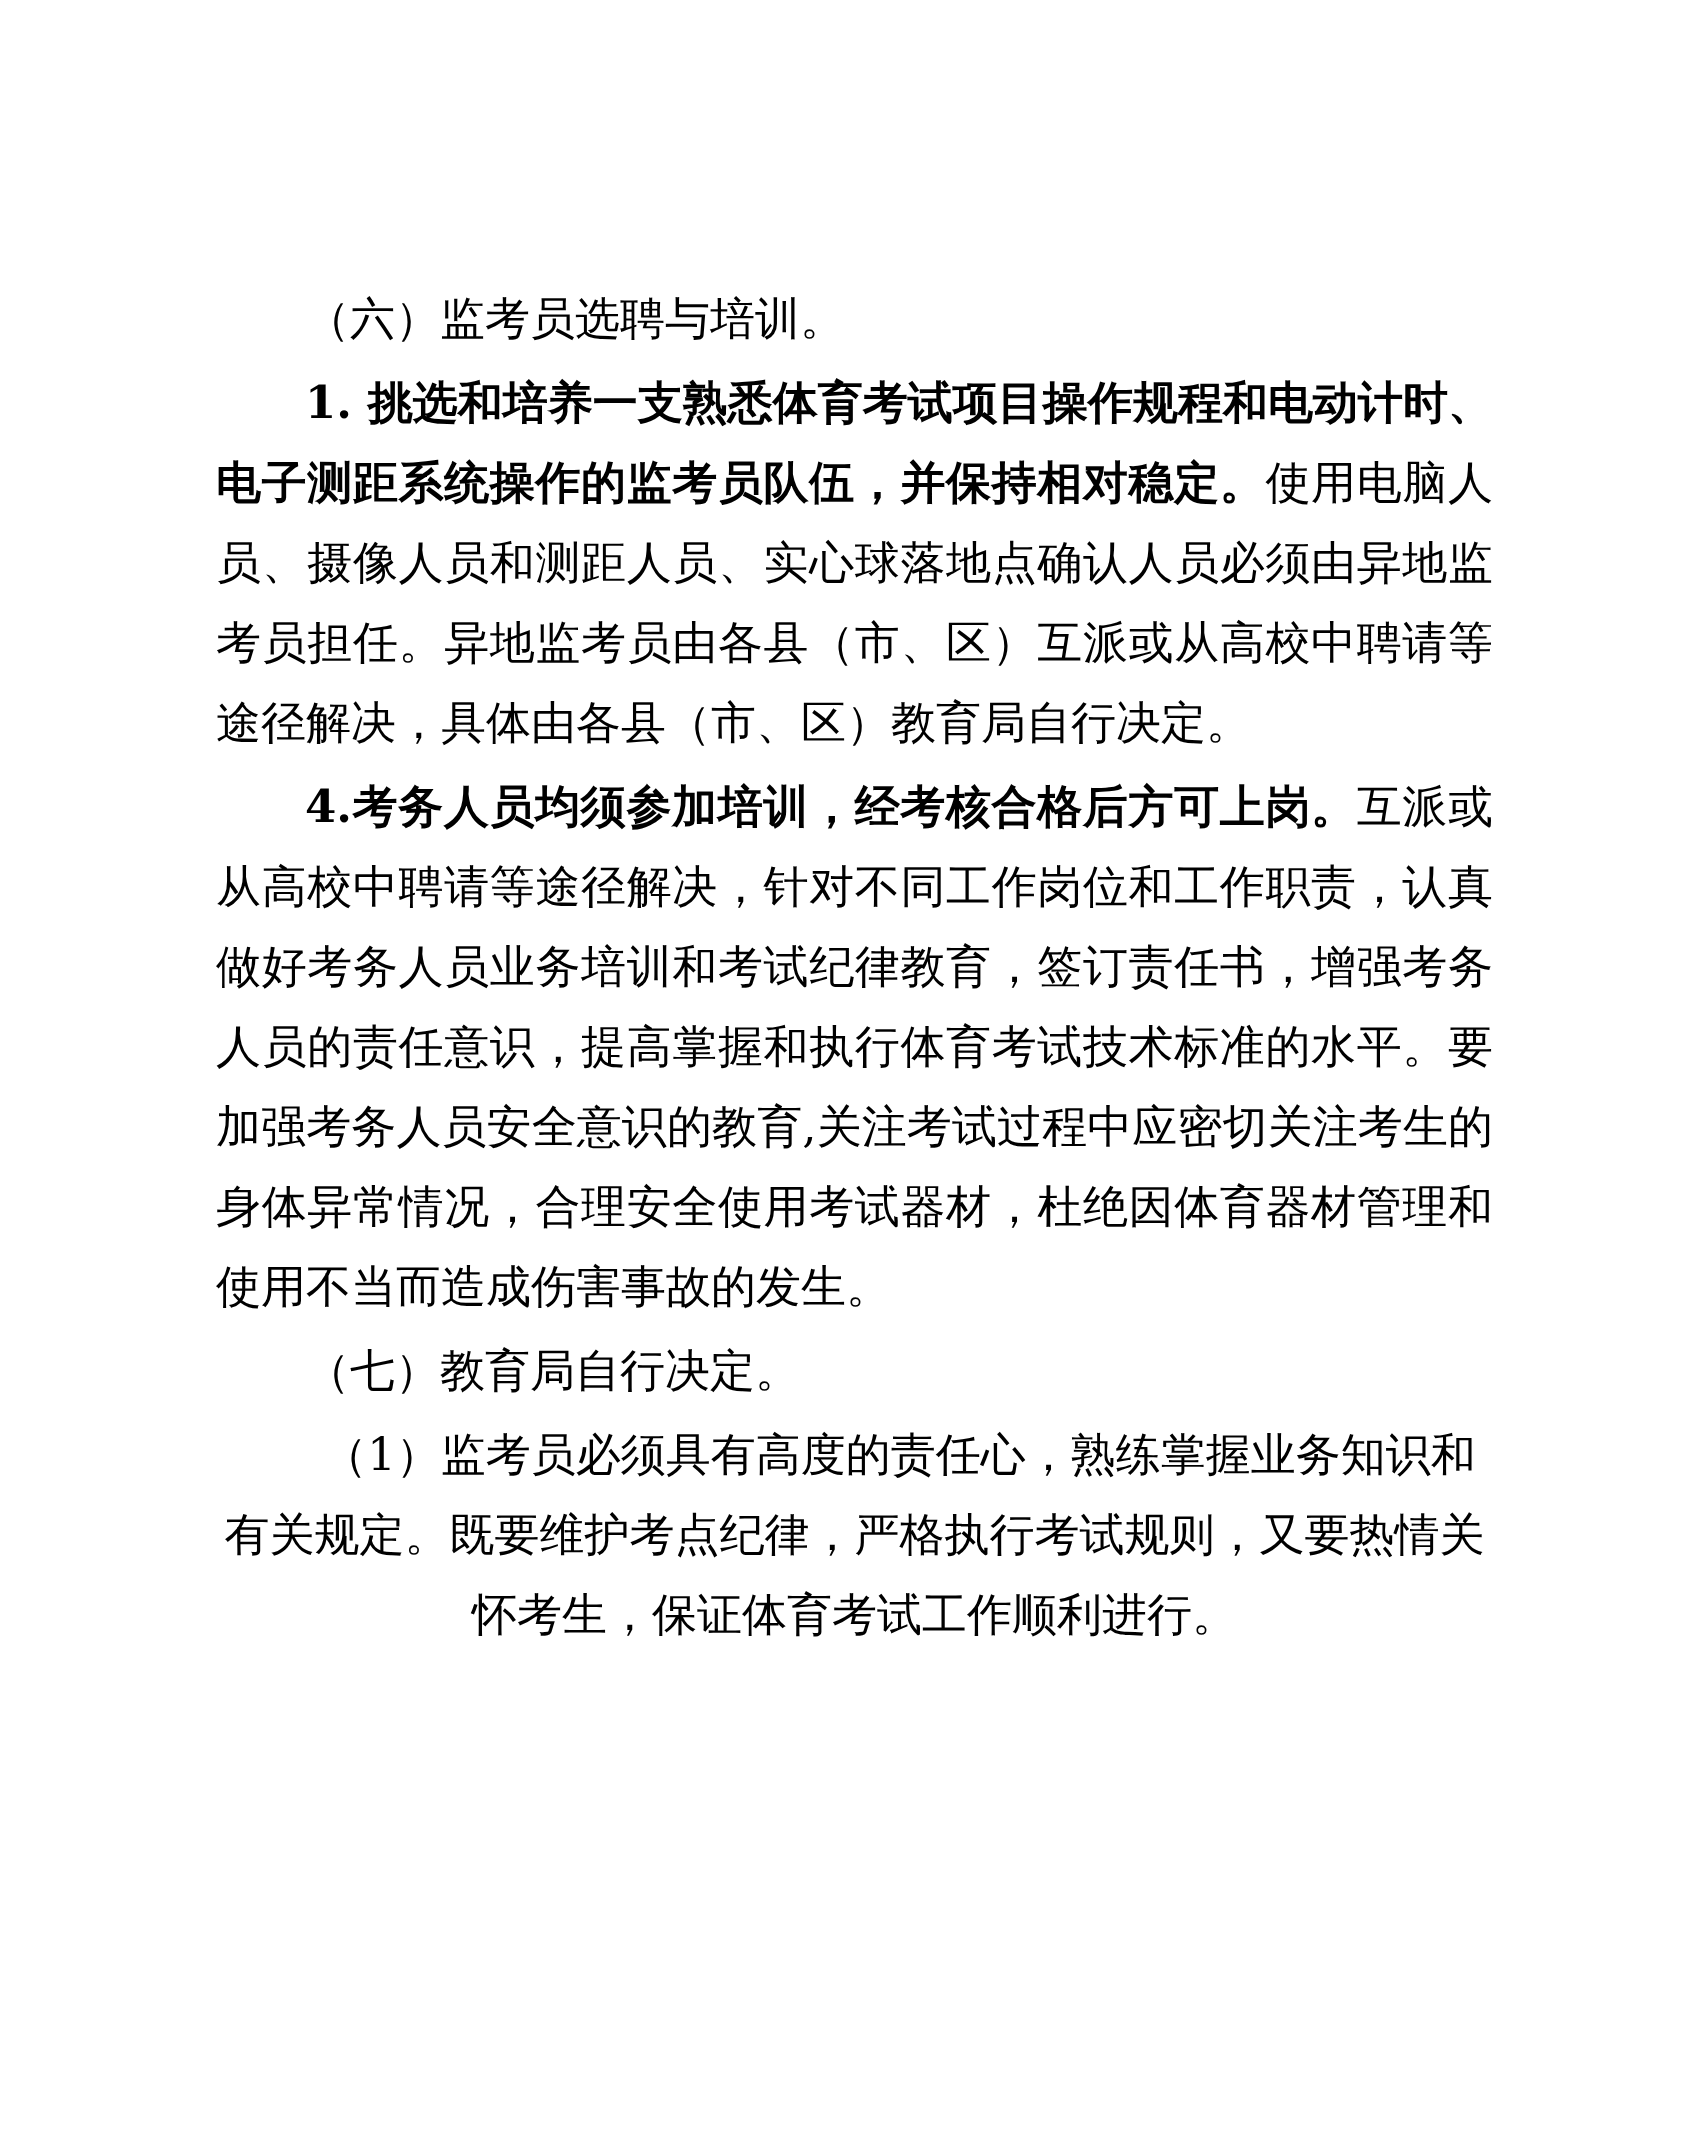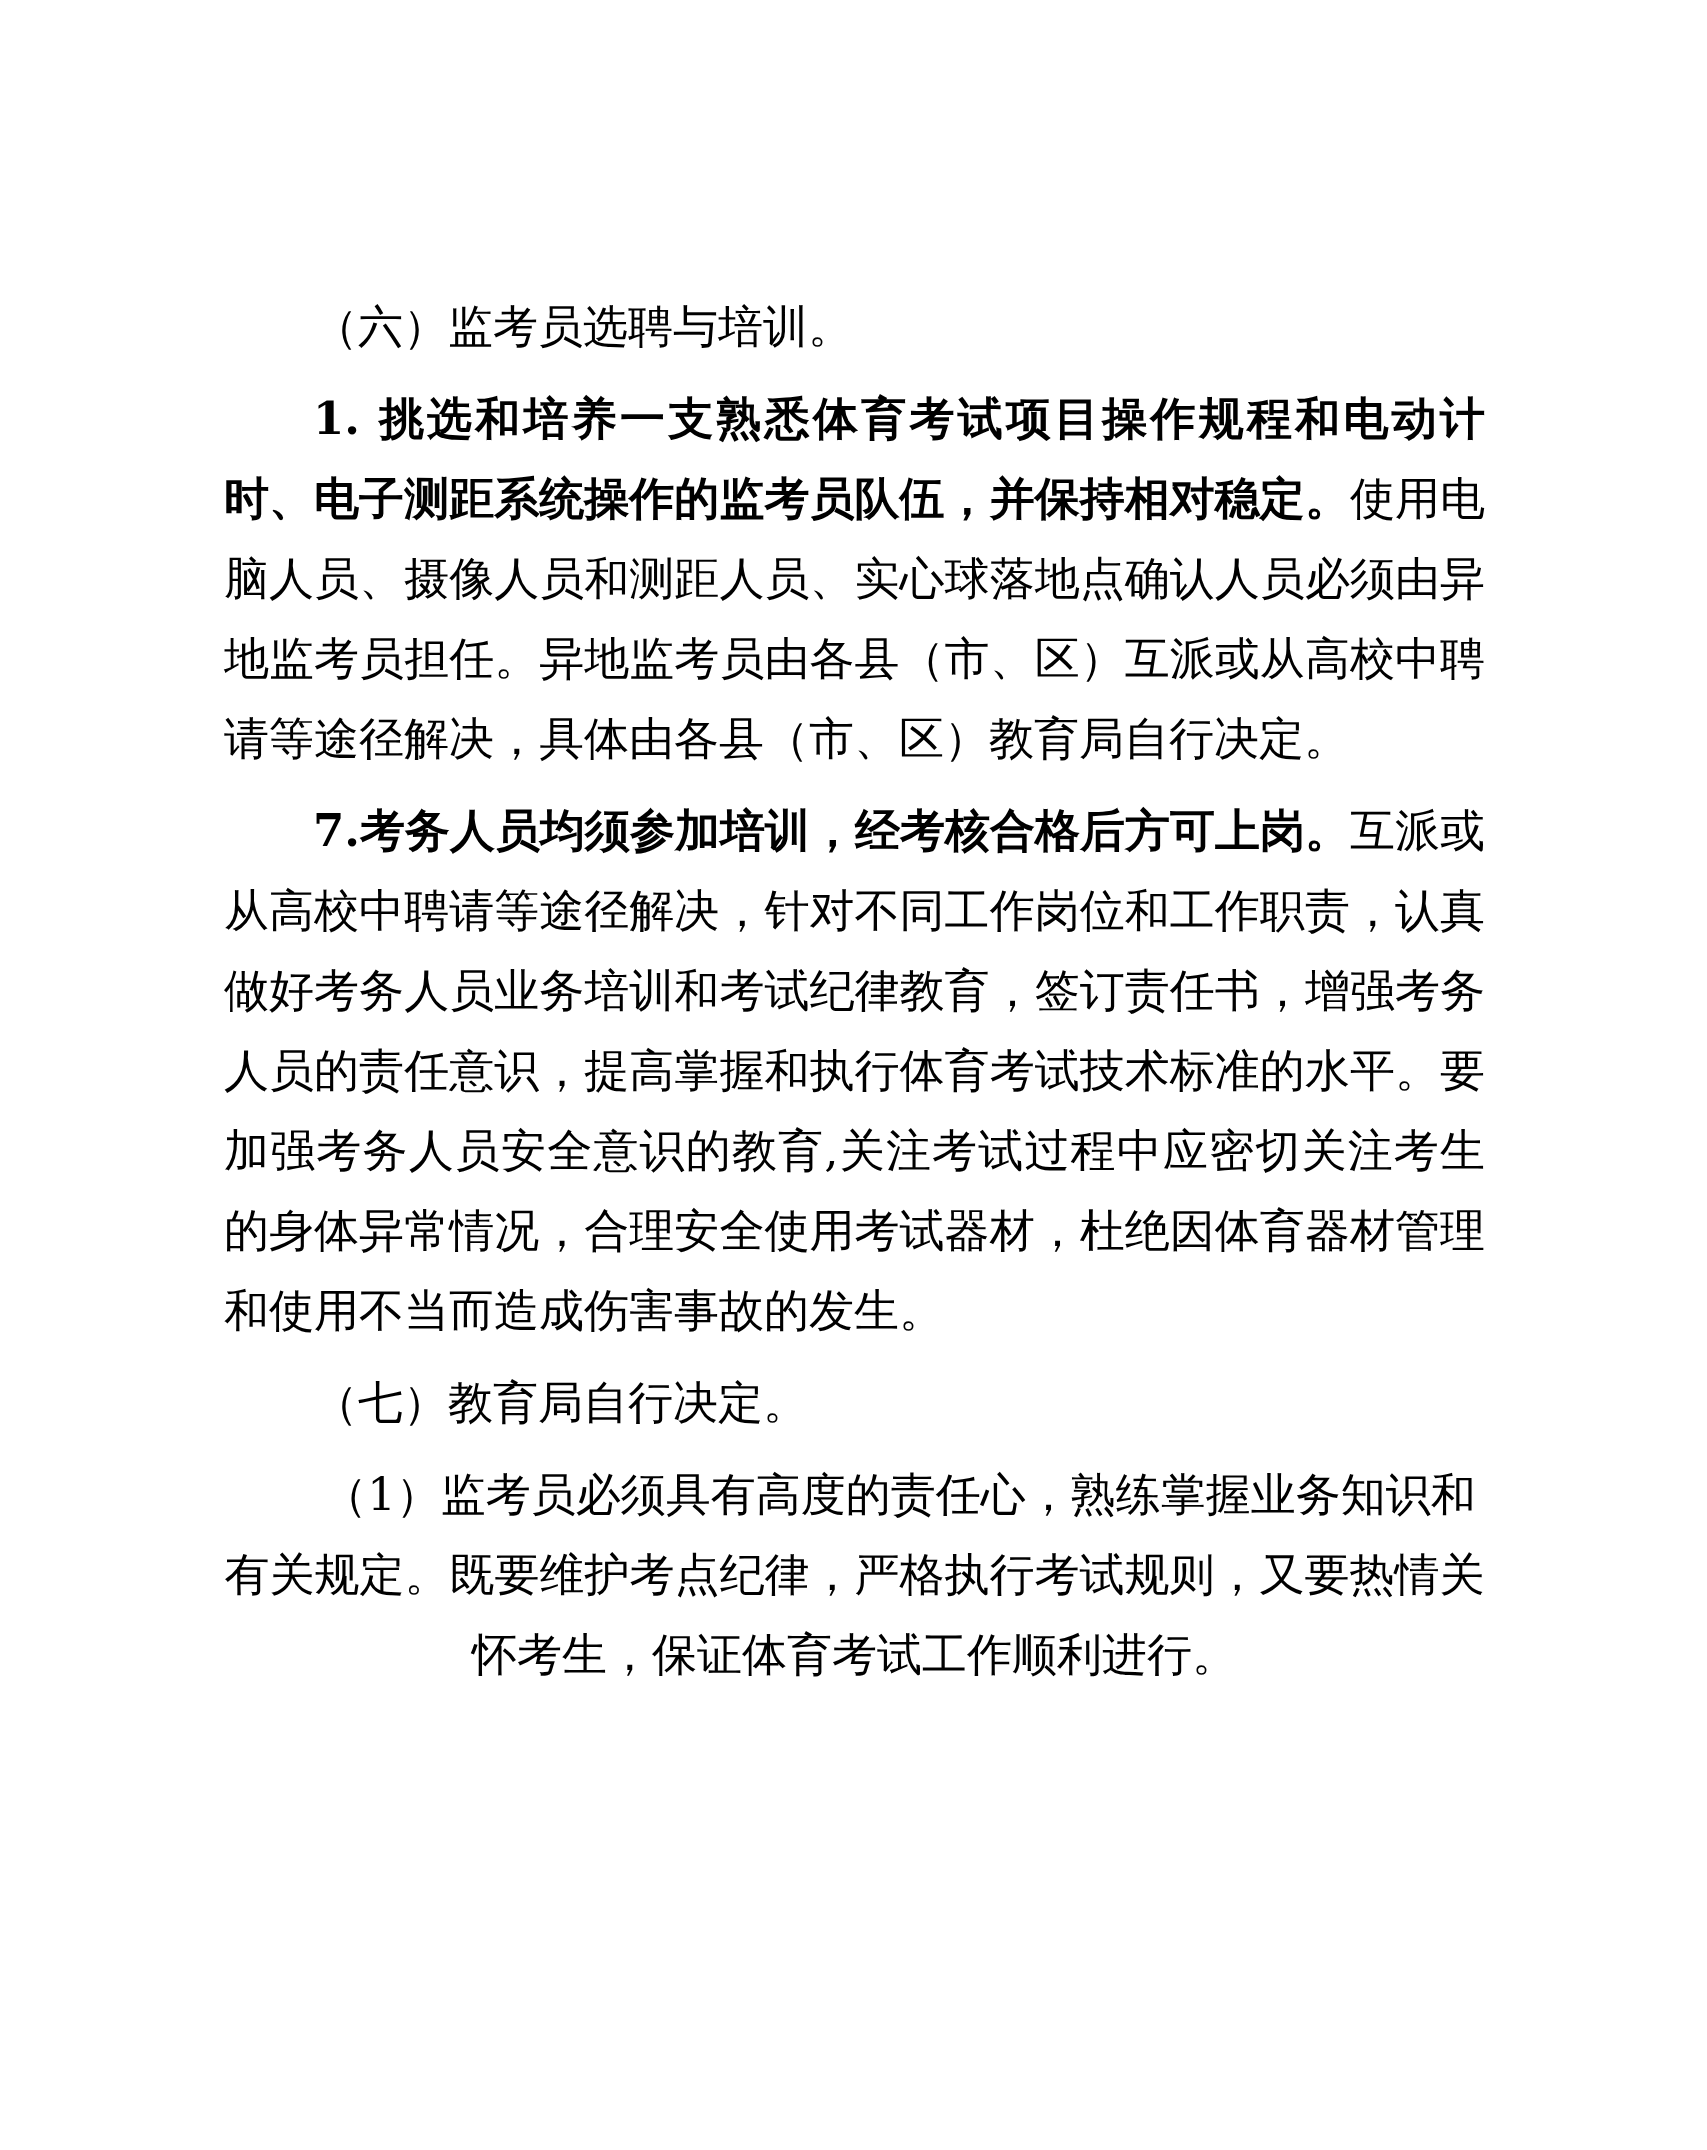--- a/index.html
+++ b/index.html
@@ -17,21 +17,21 @@
     color: #000000;
     overflow: hidden;
   }
   .content {
     position: absolute;
     left: 212px;
     top: 275px;
     width: 1285px;
   }
   p.para {
-    margin: 12px;
+    margin: 4px;
     font-size: 45px;
     line-height: 80px;
     text-align: justify;
     text-justify: inter-character;
     text-indent: 89px;
     letter-spacing: 0;
     word-spacing: 0;
     font-weight: normal;
   }
   p.para:last-child { text-align: center; }
@@ -40,19 +40,19 @@
   }
 </style>
 </head>
 <body>
 
 <div class="page">
 
   <div class="content" id="body-root">
       <p class="para"><span>（六）监考员选聘与培训。</span></p>
       <p class="para"><span class="b">1.</span><span class="b"> 挑选和培养一支熟悉体育考试项目操作规程和电动计时、电子测距系统操作的监考员队伍，并保持相对稳定。</span><span>使用电脑人员、摄像人员和测距人员、实心球落地点确认人员必须由异地监考员担任。异地监考员由各县（市、区）互派或从高校中聘请等途径解决，具体由各县（市、区）教育局自行决定。</span></p>
-      <p class="para"><span class="b">7.考务人员均须参加培训，经考核合格后方可上岗。</span><span>互派或从高校中聘请等途径解决，针对不同工作岗位和工作职责，认真做好考务人员业务培训和考试纪律教育，签订责任书，增强考务人员的责任意识，提高掌握和执行体育考试技术标准的水平。要加强考务人员安全意识的教育,关注考试过程中应密切关注考生的身体异常情况，合理安全使用考试器材，杜绝因体育器材管理和使用不当而造成伤害事故的发生。</span></p>
+      <p class="para"><span class="b">4.考务人员均须参加培训，经考核合格后方可上岗。</span><span>互派或从高校中聘请等途径解决，针对不同工作岗位和工作职责，认真做好考务人员业务培训和考试纪律教育，签订责任书，增强考务人员的责任意识，提高掌握和执行体育考试技术标准的水平。要加强考务人员安全意识的教育,关注考试过程中应密切关注考生的身体异常情况，合理安全使用考试器材，杜绝因体育器材管理和使用不当而造成伤害事故的发生。</span></p>
       <p class="para"><span>（七）教育局自行决定。</span></p>
       <p class="para"><span>（1）监考员必须具有高度的责任心，熟练掌握业务知识和有关规定。既要维护考点纪律，严格执行考试规则，又要热情关怀考生，保证体育考试工作顺利进行。</span></p>
     </div>
 
 </div>
 
 
 </body></html>

